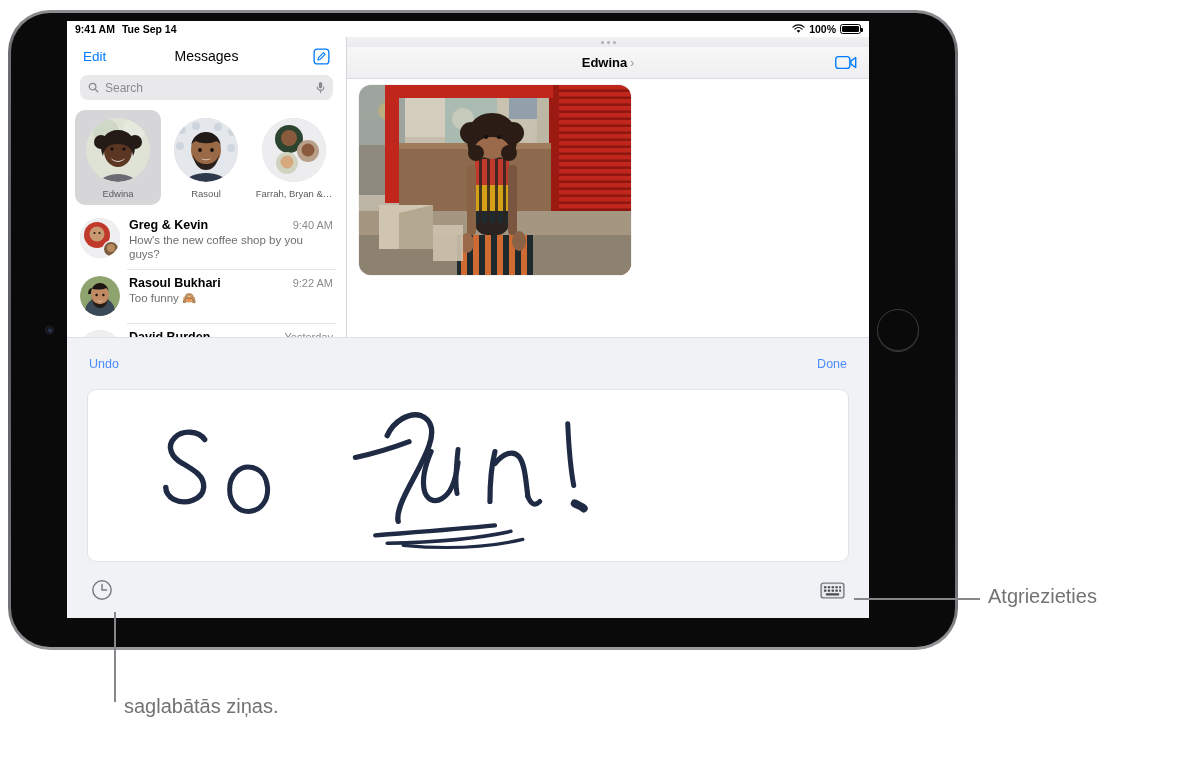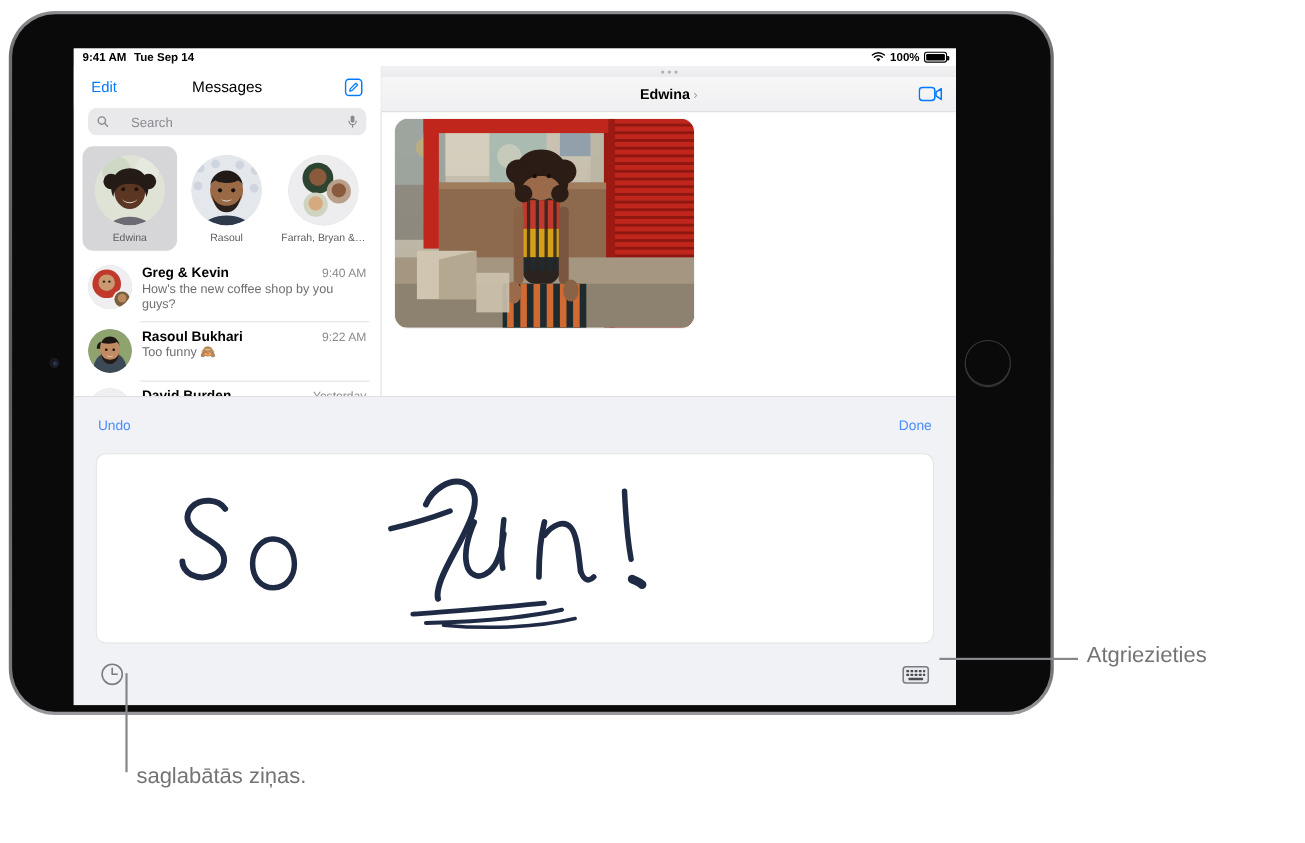--- a/index.html
+++ b/index.html
@@ -43,21 +43,20 @@
     box-shadow: 0 1px 0 rgba(255,255,255,.18);
   }
 
   
   .screen {
     position: absolute;
     left: 67px; top: 21px;
     width: 802px; height: 597px;
     background: #fff;
     overflow: hidden;
-    margin-top: 23px;
   }
 
   
   .statusbar {
     height: 16px; display: flex; align-items: center;
     font-size: 10.5px; font-weight: bold; color: #000;
     padding: 0 8px; background: #fff; position: relative;
   }
   .sb-left { display: flex; gap: 7px; align-items: baseline; }
   .sb-right { position: absolute; right: 8px; display: flex; align-items: center; gap: 4px; }
@@ -83,21 +82,21 @@
     height: 38px; display:flex; align-items:center; padding: 0 16px;
     position: relative; background:#fff;
   }
   .edit-btn { color:#007aff; font-size:13.5px; }
   .side-title { position:absolute; left:0; right:0; text-align:center;
     font-size:14px; font-weight:normal; color:#000; pointer-events:none; }
   .compose-btn { margin-left:auto; z-index:2; }
   .searchwrap { padding: 0 13px 8px; }
   .searchbar {
     height: 25px; background:#e9e9ec; border-radius: 8px;
-    display:flex; align-items:center; gap:20px; padding: 0 8px;
+    display:flex; align-items:center; gap:6px; padding: 0 8px;
     font-size:12px; color:#8a8a8e;
   }
   .searchbar .txt{flex:1;}
 
   
   .pinned { display:flex; padding: 2px 8px 6px; gap: 2px; }
   .pin {
     width: 86px; display:flex; flex-direction:column; align-items:center;
     padding: 8px 0 6px; border-radius: 10px;
   }

